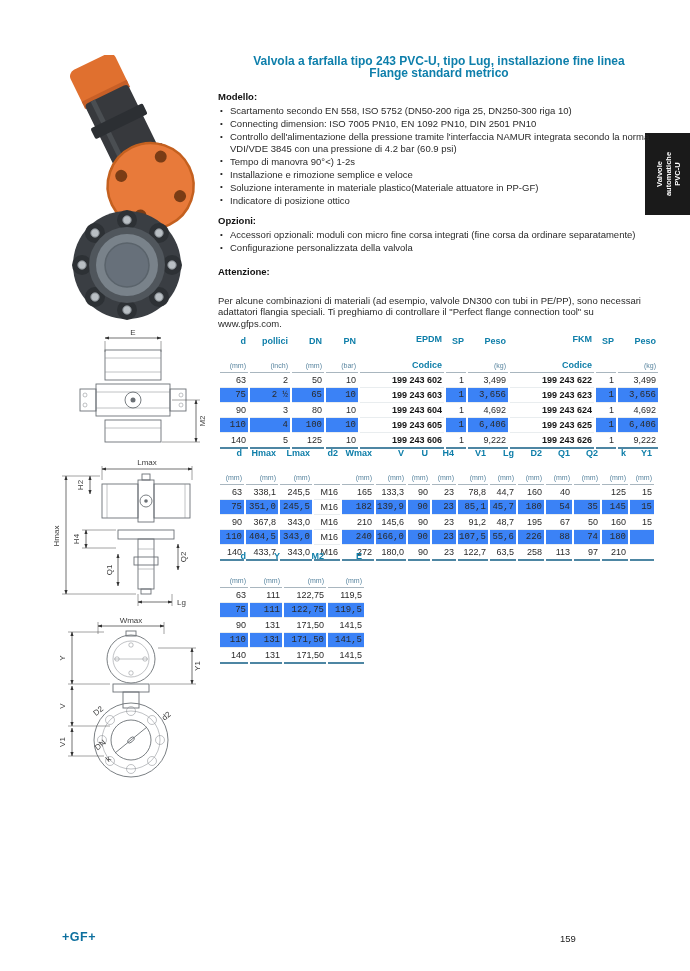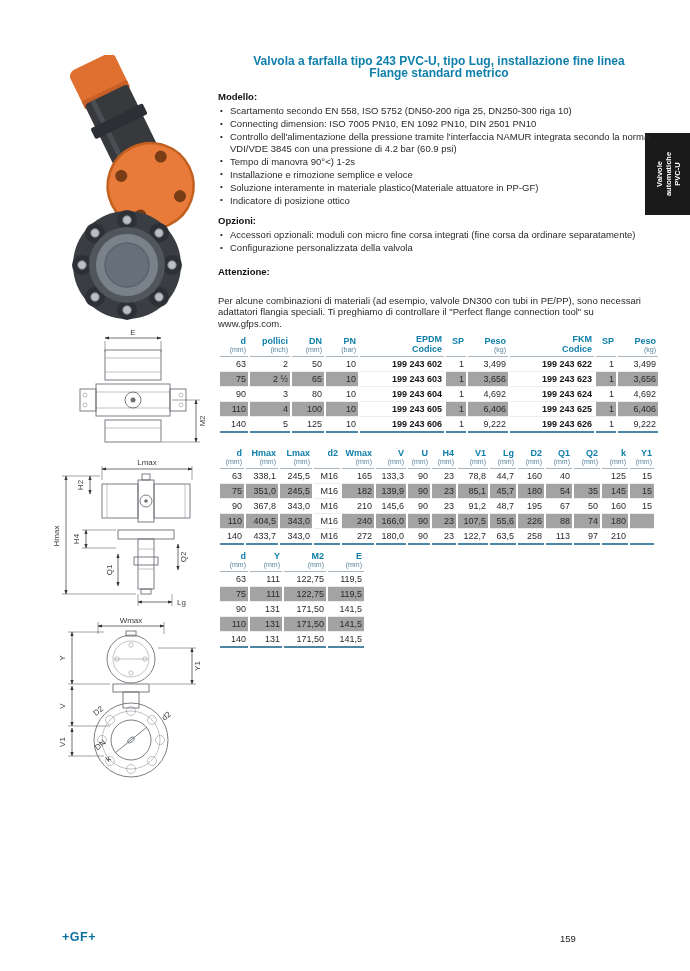--- a/index.html
+++ b/index.html
@@ -23,26 +23,26 @@
   .side-tab{left:645px;top:133px;width:45px;height:82px;background:#1a1a1a;}
   .side-tab-inner{position:absolute;left:50%;top:50%;width:82px;
       transform:translate(-50%,-50%) rotate(-90deg);
       color:#fff;font-size:7.5px;font-weight:bold;line-height:9px;text-align:center;}
 
   
   table.cat{border-collapse:separate;border-spacing:2px 0;table-layout:fixed;position:absolute;}
   table.cat th{vertical-align:bottom;text-align:right;padding:0 2px 2px 0;
                border-bottom:1px solid #a9b6bf;}
   table.cat th .h1{color:#0e7ea9;font-size:9px;font-weight:bold;line-height:10px;white-space:nowrap;}
-  table.cat th .h2{color:#5a86a0;font-size:7px;font-weight:normal;line-height:8px;min-height:8px;white-space:nowrap;}
+  table.cat th .h2{color:#5a86a0;font-size:7px;font-weight:normal;line-height:8px;min-height:8px;white-space:nowrap;margin-top:16px;}
   table.cat th .h2.hb{color:#0e7ea9;font-size:9px;font-weight:bold;line-height:10px;}
   table.cat td{font-size:9px;color:#2a2a2a;text-align:right;white-space:nowrap;
                padding:1.5px 2px 1.5px 0;height:11px;border-bottom:1px solid #e9edef;}
   table.cat tr:last-child td{border-bottom:2px solid #4d86a3;}
-  table.cat td.shade{background:#a3a3a3;}
+  table.cat td.shade{background:#3b82f6;font-family:Liberation Mono, monospace;}
   table.cat td.bcode{font-weight:bold;color:#141414;}
   .tbl1{left:218px;top:334px;}
   .tbl2{left:218px;top:448px;}
   .tbl3{left:218px;top:551px;}
 
   
   .d1{left:58px;top:326px;}
   .d2{left:44px;top:448px;}
   .d3{left:44px;top:614px;}
   .photo{left:42px;top:55px;}

